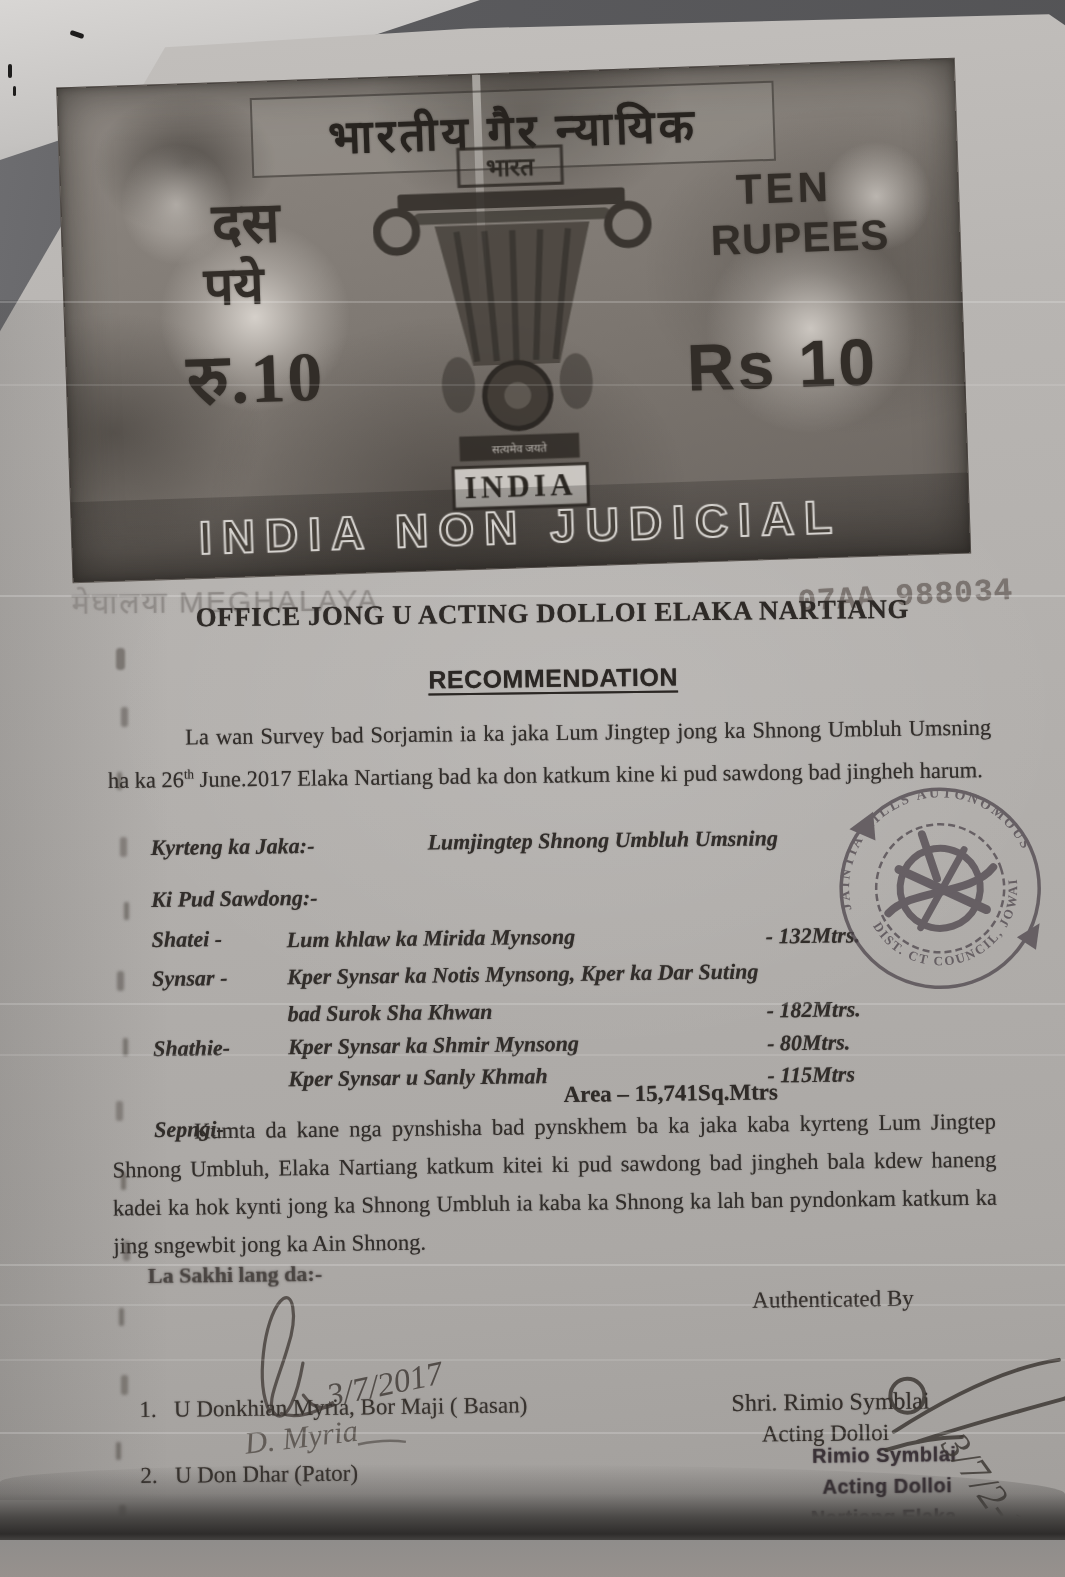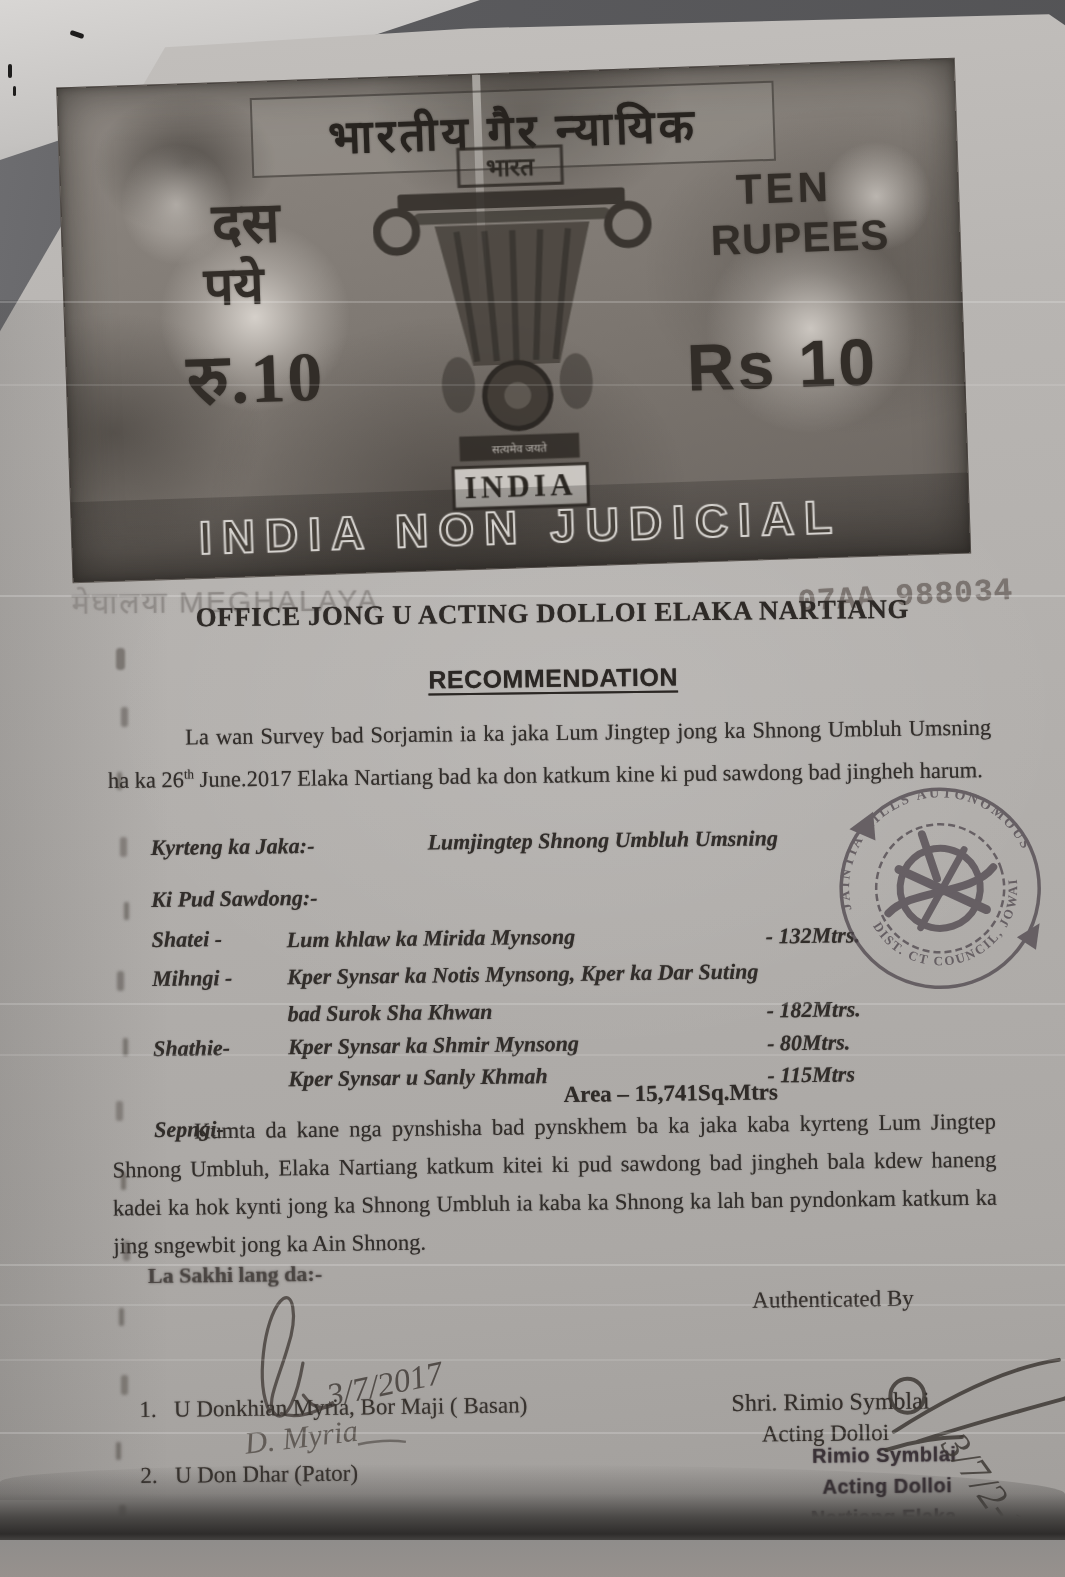--- a/index.html
+++ b/index.html
@@ -210,21 +210,21 @@
     </div>
 
     <div class="abs bi kyr-label">Kyrteng ka Jaka:-</div>
     <div class="abs bi kyr-value">Lumjingtep Shnong Umbluh Umsning</div>
     <div class="abs bi pud-label">Ki Pud Sawdong:-</div>
 
     <div class="abs bi bdir" style="top:922px;">Shatei  -</div>
     <div class="abs bi bdesc" style="top:924px;">Lum khlaw ka Mirida Mynsong</div>
     <div class="abs bi bmeas" style="top:926px;">- 132Mtrs.</div>
 
-    <div class="abs bi bdir" style="top:961px;">Mihngi -</div>
+    <div class="abs bi bdir" style="top:961px;">Synsar -</div>
     <div class="abs bi bdesc" style="top:961px;">Kper Synsar ka Notis Mynsong, Kper ka Dar Suting</div>
     <div class="abs bi bdesc" style="top:998px;">bad Surok Sha  Khwan</div>
     <div class="abs bi bmeas" style="top:1000px;">- 182Mtrs.</div>
 
     <div class="abs bi bdir" style="top:1031px;">Shathie-</div>
     <div class="abs bi bdesc" style="top:1031px;">Kper Synsar ka Shmir Mynsong</div>
     <div class="abs bi bmeas" style="top:1033px;">- 80Mtrs.</div>
 
     <div class="abs bi bdir" style="top:1112px;">Sepngi-</div>
     <div class="abs bi bdesc" style="top:1063px;">Kper Synsar u Sanly  Khmah</div>

